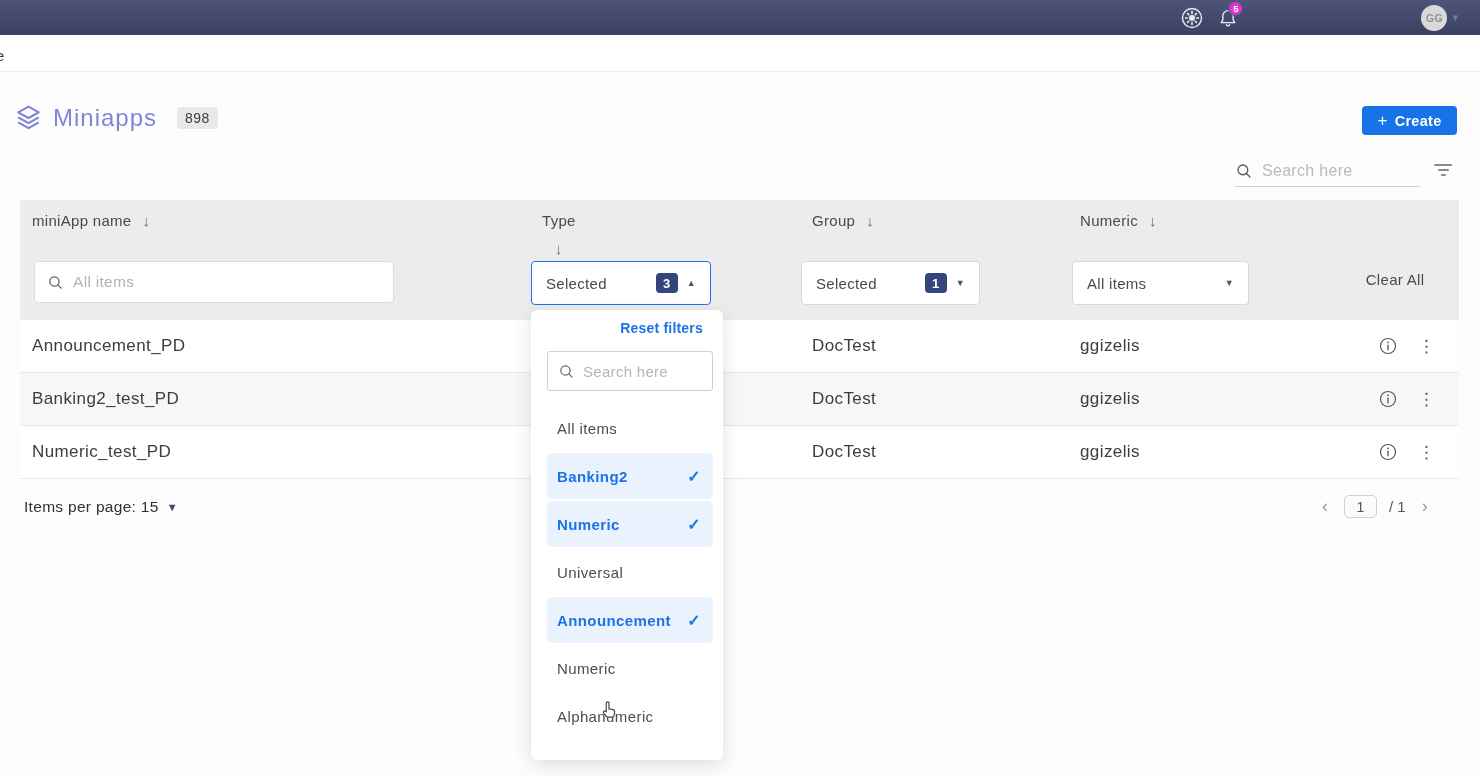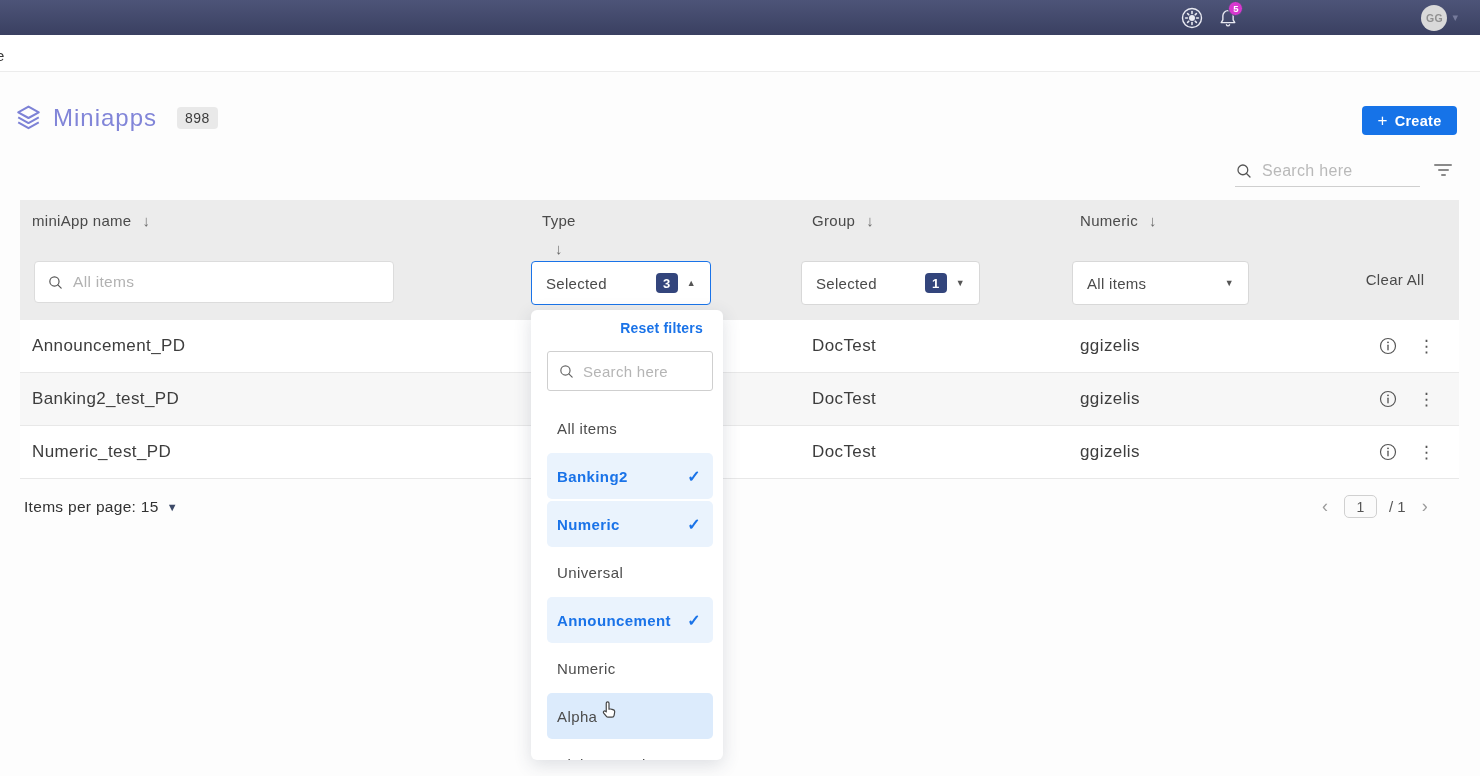--- a/index.html
+++ b/index.html
@@ -323,24 +323,20 @@
 
     </div>
     <div class="opt sel">
       <span class="opt-label">Announcement</span>
       <span class="opt-check">✓</span>
     </div>
     <div class="opt">
       <span class="opt-label">Numeric</span>
 
     </div>
-    <div class="opt hover">
-      <span class="opt-label">Alpha</span>
-
-    </div>
     <div class="opt">
       <span class="opt-label">Alphanumeric</span>
 
     </div>
   </div>
 </div>
 
 <div class="cursor">
   <svg width="22" height="22" viewBox="0 0 24 24">
     <path d="M9 3.6c0-.9.7-1.6 1.5-1.6s1.5.7 1.5 1.6V10l1.2-.2c.5-.1 3.8.6 4.5 1.4.5.6.6 1.1.5 1.9l-.6 3.7c-.2 1.1-1.1 1.9-2.2 1.9h-4.5c-.7 0-1.3-.3-1.7-.8l-3-3.6c-.5-.6-.4-1.5.2-2 .5-.4 1.3-.4 1.8 0l.8.7V3.6z" fill="#ffffff" stroke="#444" stroke-width="1.3" stroke-linejoin="round"></path>

